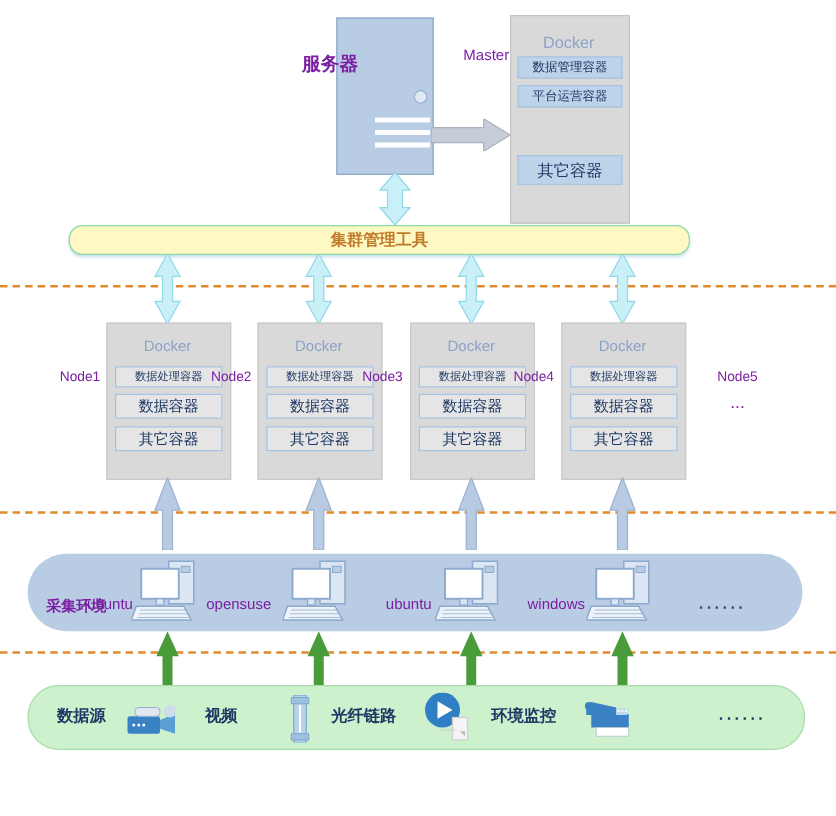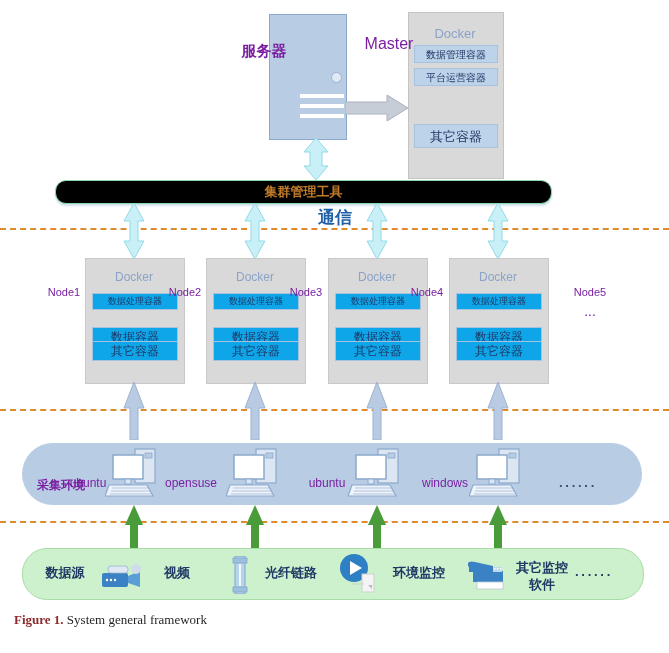--- a/index.html
+++ b/index.html
@@ -19,48 +19,48 @@
     color:#7b1fa2;font-size:15px;font-weight:bold;}
 
   
   #master-docker{left:408px;top:12px;width:94px;height:165px;
     background:#d9d9d9;border:1px solid #c4c4c4;}
   #master-docker-title{left:408px;top:24px;width:94px;height:18px;
     color:#8ba3c7;font-size:13px;}
   .mc{left:414px;width:82px;background:#bdd3ea;border:1px solid #a7c2de;
       color:#1f3864;font-size:10px;line-height:11px;}
   #master-label{left:366px;top:36px;width:46px;height:16px;
-    color:#7b1fa2;font-size:16px;}
+    color:#7b1fa2;font-size:12px;}
   
   #master-arrow{left:345px;top:95px;width:64px;height:26px;}
 
   
   #srv-cluster-arrow{left:303px;top:138px;width:26px;height:42px;}
 
   
   #cluster-bar{left:55px;top:180px;width:495px;height:22px;
-    background:#000000;border:1px solid #87dba5;border-radius:11px;
+    background:#fef9c3;border:1px solid #87dba5;border-radius:11px;
     box-shadow:0 2px 2px rgba(150,190,220,.45);
     color:#c07b2a;font-size:13px;font-weight:bold;}
 
   
   .sep{left:0px;width:669px;height:0;border-top:2px dashed #e08a2e;}
 
   
   .layer-label{color:#1f5fa8;font-size:17px;font-weight:bold;}
 
   
   .node-box{top:258px;width:98px;height:124px;background:#d9d9d9;
     border:1px solid #c9c9c9;}
   .node-title{top:269px;width:98px;height:16px;color:#8ba3c7;font-size:12px;}
-  .nc{width:84px;background:#0ea5e9;border:1px solid #a7c2de;color:#1f3864;}
+  .nc{width:84px;background:#e5e5e5;border:1px solid #a7c2de;color:#1f3864;}
   .nc1{height:15px;font-size:9px;}
-  .nc2{height:18px;font-size:12px;margin-top:12px;}
+  .nc2{height:18px;font-size:12px;}
   .nc3{height:18px;font-size:12px;}
-  .node-label{color:#7b1fa2;font-size:11px;}
+  .node-label{color:#7b1fa2;font-size:11px;margin-top:10px;}
 
   
   .cy-arrow{top:203px;width:22px;height:56px;}
   
   .blue-up{top:382px;width:22px;height:58px;}
 
   
   #collect-bar{left:22px;top:443px;width:620px;height:62px;
     background:#b8cce4;border-radius:31px;}
   #collect-label{left:30px;top:477px;width:62px;height:16px;
@@ -71,21 +71,21 @@
     color:#3b4a6b;font-size:13px;letter-spacing:2px;font-weight:bold;}
 
   
   .green-up{top:505px;width:20px;height:58px;}
 
   
   #source-bar{left:22px;top:548px;width:620px;height:50px;
     background:#cdf0cd;border:1px solid #a8dca8;border-radius:25px;}
   #source-label{left:36px;top:564px;width:58px;height:18px;
     color:#1f3864;font-size:13px;font-weight:bold;}
-  .src-text{color:#1f3864;font-size:13px;font-weight:bold;font-family:Liberation Mono, monospace;}
+  .src-text{color:#1f3864;font-size:13px;font-weight:bold;}
   #source-dots{left:566px;top:567px;width:56px;height:14px;
     color:#1f3864;font-size:13px;letter-spacing:2px;font-weight:bold;}
 
   
   #caption{left:14px;top:612px;width:420px;}
   #cap-en{font-family:"Liberation Serif","DejaVu Serif",serif;font-size:13px;color:#231f20;}
   #cap-en b{color:#8c2b2b;}
   #cap-zh{font-size:14px;color:#231f20;font-weight:bold;margin-top:3px;}
   #cap-zh .fig{color:#8c2b2b;background:#8c2b2b;color:#fff;padding:0 1px;}
 
@@ -114,21 +114,20 @@
   <div class="abs ctext mc" style="top:68px;height:16px">平台运营容器</div>
   <div class="abs ctext mc" style="top:124px;height:22px;font-size:13px">其它容器</div>
   <div class="abs ctext" id="master-label">Master</div>
 
   <svg class="abs" id="srv-cluster-arrow" viewBox="0 0 26 42">
     <path d="M13,0 L25,14 L19,14 L19,28 L25,28 L13,42 L1,28 L7,28 L7,14 L1,14 Z" fill="#c9f0f7" stroke="#8fd9e8" stroke-width="1"></path>
   </svg>
 
   <div class="abs ctext" id="cluster-bar">集群管理工具</div>
 
-  <div class="abs ctext layer-label" style="left:275px;top:206px;width:120px;height:22px">通信</div>
   <div class="abs sep" style="top:228px"></div>
 
   <svg class="abs cy-arrow" style="left:123px" viewBox="0 0 22 56">
     <path d="M11,0 L21,18 L15,18 L15,38 L21,38 L11,56 L1,38 L7,38 L7,18 L1,18 Z" fill="#c9f0f7" stroke="#8fd9e8" stroke-width="1"></path>
   </svg>
   <svg class="abs cy-arrow" style="left:244px" viewBox="0 0 22 56">
     <path d="M11,0 L21,18 L15,18 L15,38 L21,38 L11,56 L1,38 L7,38 L7,18 L1,18 Z" fill="#c9f0f7" stroke="#8fd9e8" stroke-width="1"></path>
   </svg>
   <svg class="abs cy-arrow" style="left:366px" viewBox="0 0 22 56">
     <path d="M11,0 L21,18 L15,18 L15,38 L21,38 L11,56 L1,38 L7,38 L7,18 L1,18 Z" fill="#c9f0f7" stroke="#8fd9e8" stroke-width="1"></path>
@@ -293,26 +292,19 @@
     <path d="M6,10 Q2,2 12,4 L30,8 L30,14 L6,14 Z" fill="#3b82c4"></path>
     <rect x="10" y="13" width="30" height="11" fill="#3b82c4"></rect>
     <rect x="14" y="24" width="26" height="7" fill="#ffffff" stroke="#b9c9d8" stroke-width=".8"></rect>
     <rect x="30" y="9" width="9" height="5" fill="#bcd9ee"></rect>
     <g fill="#ffffff">
         <rect x="31" y="10" width="1.5" height="1.5"></rect>
         <rect x="34" y="10" width="1.5" height="1.5"></rect>
         <rect x="37" y="10" width="1.5" height="1.5"></rect>
       </g>
   </svg>
-  <div class="abs src-text" style="left:508px;top:560px;width:68px;height:34px;text-align:center;line-height:17px">
-    <span>其它监控</span><br>
-    <span>软件</span>
+  <div class="abs ctext" id="source-dots">······</div>
+
+  <div class="abs" id="caption">
   </div>
-  <div class="abs ctext" id="source-dots">······</div>
-
-  <div class="abs" id="caption">
-    <div id="cap-en">
-      <b>Figure 1.</b><span> System general framework</span>
-    </div>
-  </div>
 
 
 </div>
 
 </body></html>

